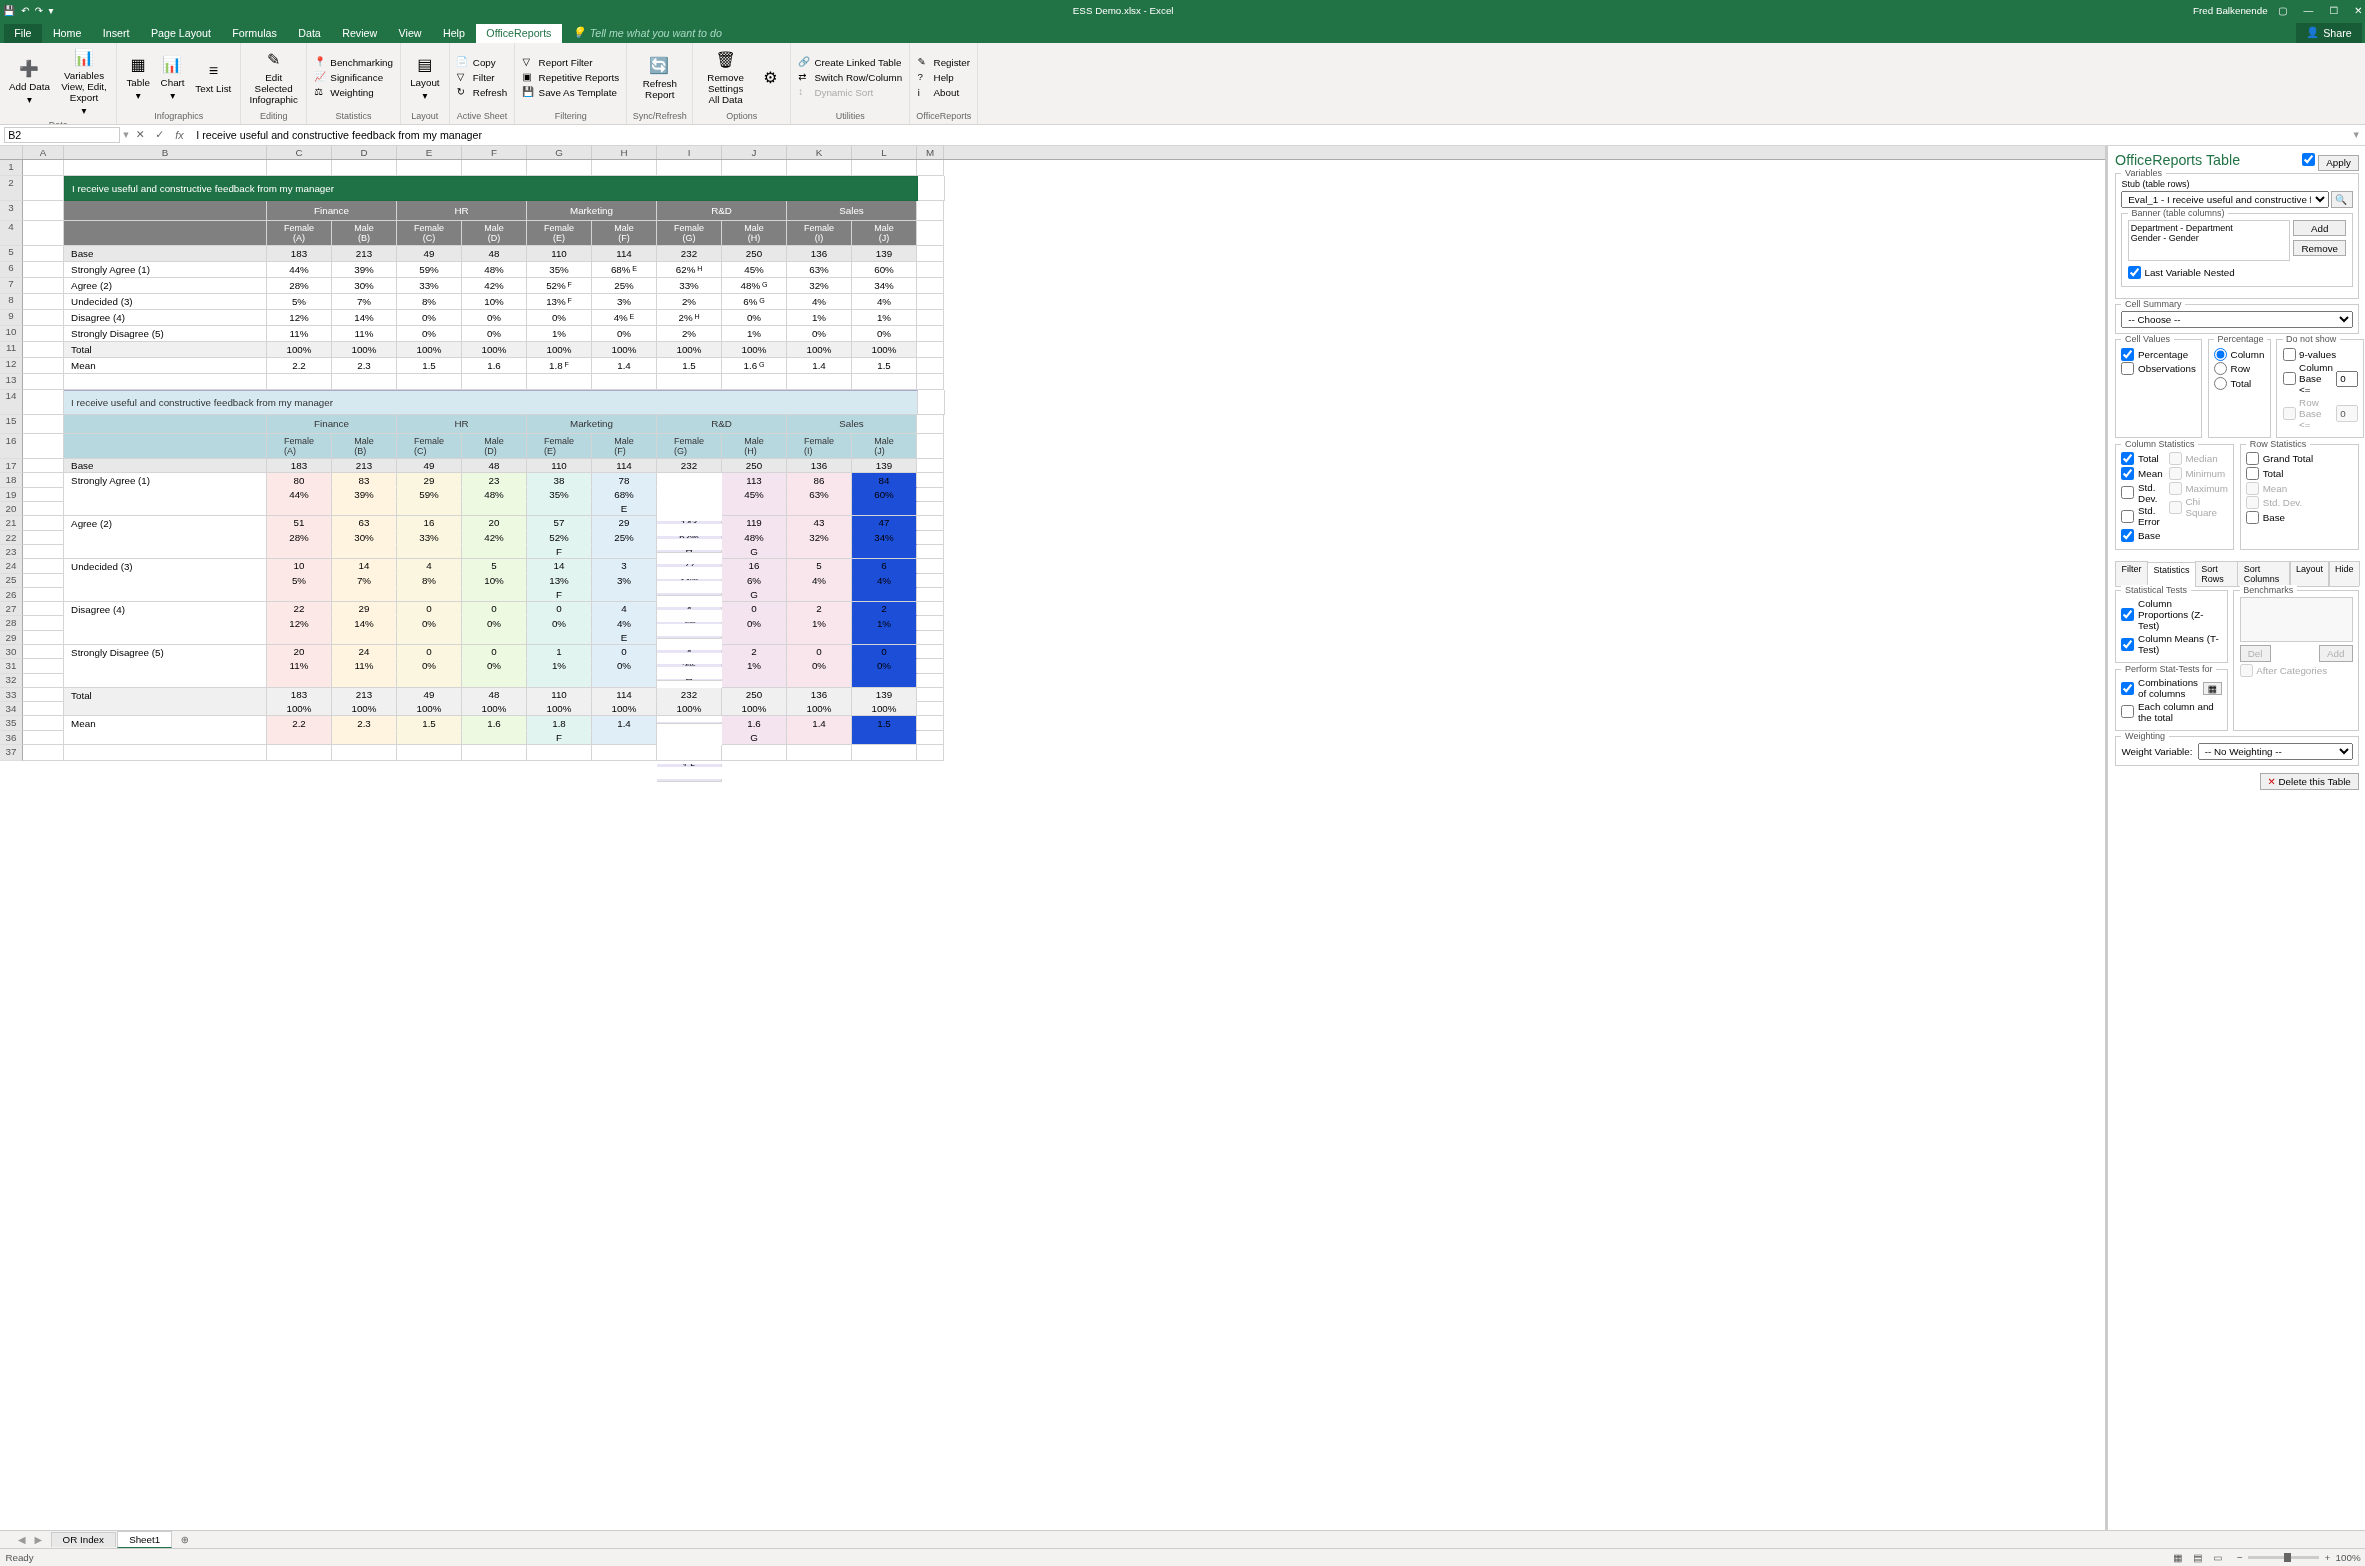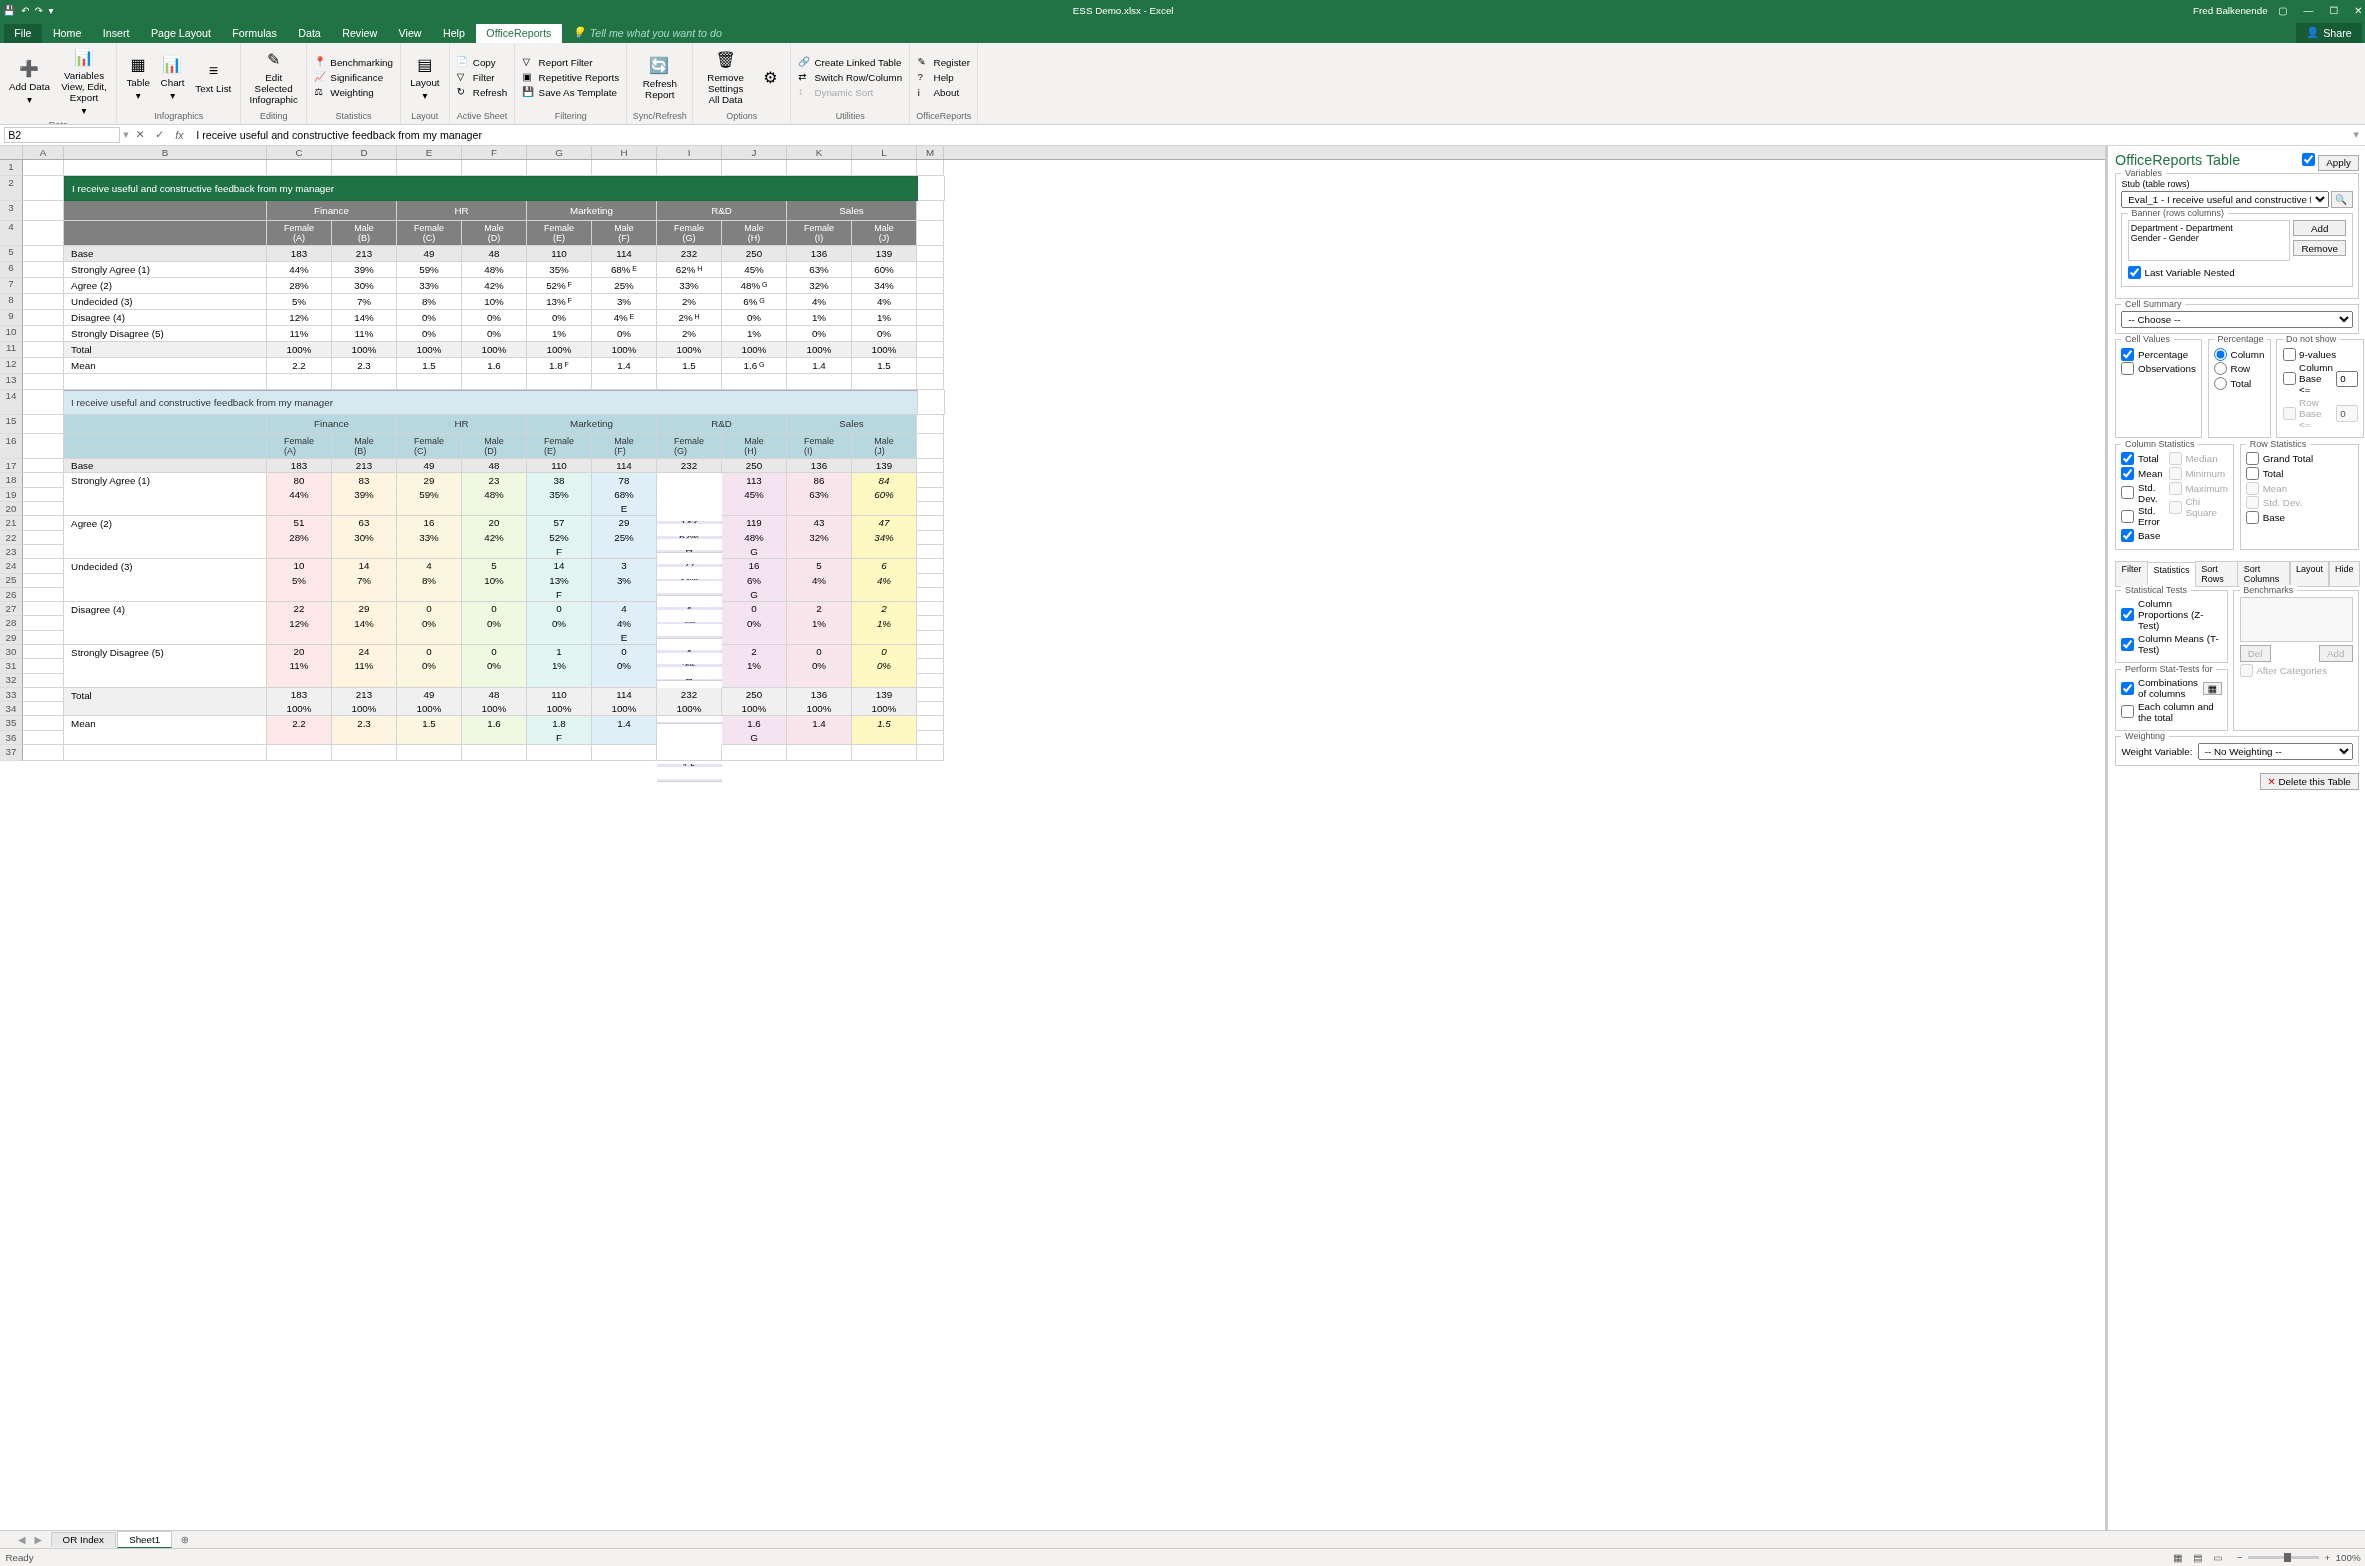--- a/index.html
+++ b/index.html
@@ -58,21 +58,21 @@
 .hdr1 { background:#808080; color:#fff; }
 .hdr2 { background:#808080; color:#fff; font-size:9px; text-align:center;}
 .hdr1b { background:#b8d8e0; color:#333; }
 .hdr2b { background:#b8d8e0; color:#333; font-size:9px;}
 .baserow { background:#e8e8e8;}
 .totalrow { background:#f0f0f0;}
 .sup { font-size:7.1px; vertical-align:super; margin-left:1.8px;}
 
 
 .pc1{background:#fde8e8;} .pc2{background:#fff4e0;} .pc3{background:#faf6df;} .pc4{background:#eef9e2;} .pc5{background:#e2f4f0;}
-.pc6{background:#e0eef8;} .pc7{background:#e8e4f6;margin-top:48px;} .pc8{background:#f4e4f0;} .pc9{background:#f8e6ec;} .pc10{background:#fef9c3;font-style:italic;}
+.pc6{background:#e0eef8;} .pc7{background:#e8e4f6;margin-top:48px;} .pc8{background:#f4e4f0;} .pc9{background:#f8e6ec;} .pc10{background:#1d4ed8;}
 
 
 .panel { width:259px; background:#fff; border-left:0.9px solid #ccc; padding:5.4px 7.1px; font-size:9.8px; overflow-y:auto;}
 .panel h2 { color:#217346; font-size:14.3px; font-weight:400; margin-bottom:5.4px;}
 .fieldset { border:0.9px solid #ccc; padding:5.4px; margin-bottom:5.4px; position:relative;}
 .fieldset .legend { position:absolute; top:-6.2px; left:5.4px; background:#fff; padding:0 3.6px; font-size:9px; color:#555;}
 .fieldset label { display:flex; align-items:center; gap:3.6px; font-size:9.8px; margin:1.8px 0;}
 .fieldset input[type=text], .fieldset select { width:100%; font-size:9.8px; padding:0.9px 1.8px;}
 .panelbtn { border:0.9px solid #aaa; background:#f0f0f0; padding:1.8px 7.1px; font-size:9.8px; cursor:pointer;}
 .paneltabs { display:flex; border-bottom:0.9px solid #ccc; margin:5.4px 0 3.6px 0;}
@@ -912,21 +912,21 @@
     </div>
 
     <div class="fieldset">
       <div class="legend">Variables</div>
       <div style="font-size:9px;margin-bottom:1.8px;">Stub (table rows)</div>
       <div style="display:flex;gap:1.8px;">
         <select style="flex:1"><option>Eval_1 - I receive useful and constructive feedback fro</option></select>
         <button class="panelbtn" style="padding:0.9px 3.6px"><span>🔍</span></button>
       </div>
       <div class="fieldset" style="margin-top:5.4px;">
-        <div class="legend">Banner (rows columns)</div>
+        <div class="legend">Banner (table columns)</div>
         <div style="display:flex;gap:3.6px;">
           <div style="flex:1;border:0.9px solid #ccc;height:41px;padding:1.8px;font-size:9px;">
             <div>Department - Department</div>
             <div>Gender - Gender</div>
           </div>
           <div style="display:flex;flex-direction:column;gap:3.6px;">
             <button class="panelbtn">Add</button>
             <button class="panelbtn">Remove</button>
           </div>
         </div>

